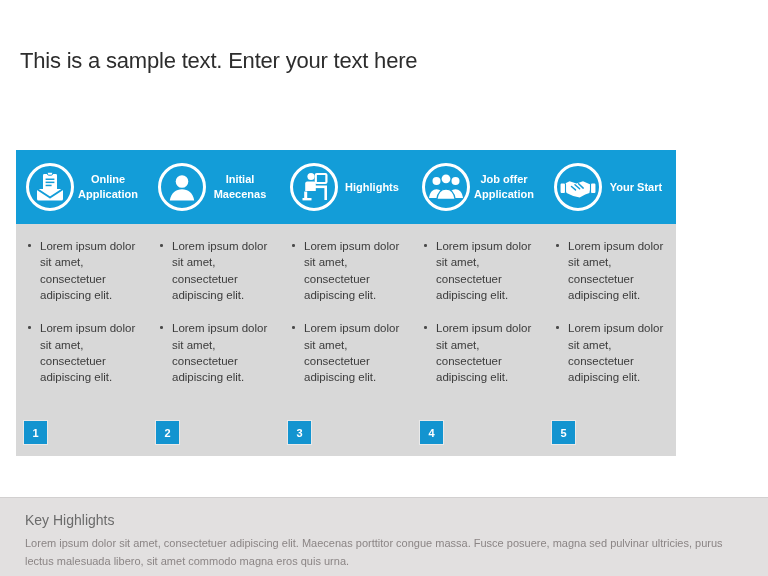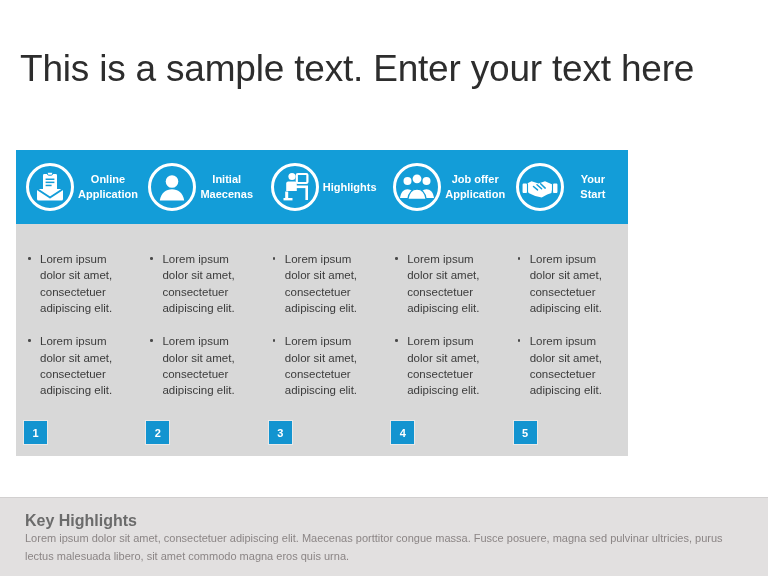--- a/index.html
+++ b/index.html
@@ -13,33 +13,33 @@
     font-family: "Liberation Sans", sans-serif;
     overflow: hidden;
     position: relative;
   }
 
   
   #slide-title {
     position: absolute;
     left: 20px;
     top: 48px;
-    font-size: 37px;
+    font-size: 22px;
     font-weight: 400;
     color: #2d2d2d;
     letter-spacing: -0.2px;
     white-space: nowrap;
   }
 
   
   #process-row {
     position: absolute;
     left: 16px;
     top: 150px;
-    width: 612px;
+    width: 660px;
     height: 306px;
     display: flex;
     gap: 0;
   }
   .process-card {
     flex: 1 1 0;
     display: flex;
     flex-direction: column;
     background: #d8d8d8;
     position: relative;
@@ -85,21 +85,20 @@
     padding: 0;
     list-style: none;
   }
   .bullet-list li {
     position: relative;
     padding-left: 16px;
     margin-bottom: 17px;
     font-size: 11.5px;
     line-height: 1.42;
     color: #3b3b3b;
-    margin-top: 13px;
   }
   .bullet-list li:last-child { margin-bottom: 0; }
   .bullet-list li::before {
     content: "";
     position: absolute;
     left: 4px;
     top: 6px;
     width: 2.5px;
     height: 2.5px;
     background: #4a4a4a;
@@ -128,23 +127,24 @@
     left: 0;
     top: 497px;
     width: 768px;
     height: 79px;
     background: #e2e0e0;
     border-top: 1px solid #d2d0d0;
     box-sizing: border-box;
     padding: 14px 24px 0 25px;
   }
   #kh-title {
-    font-size: 16px;
-    font-weight: bold;
+    font-size: 14px;
+    font-weight: normal;
     color: #6b6b6b;
+    margin-bottom: 7px;
   }
   #kh-body {
     font-size: 11px;
     line-height: 1.62;
     color: #8b8585;
     max-width: 722px;
   }
 </style>
 </head>
 <body>

